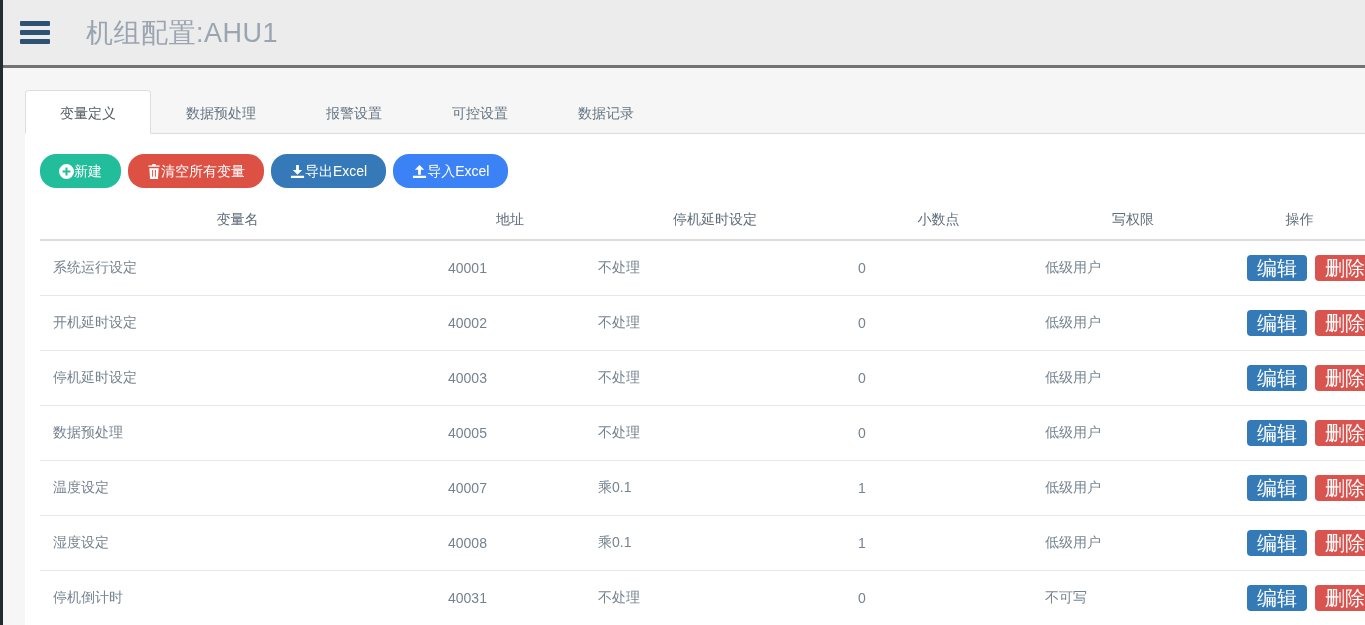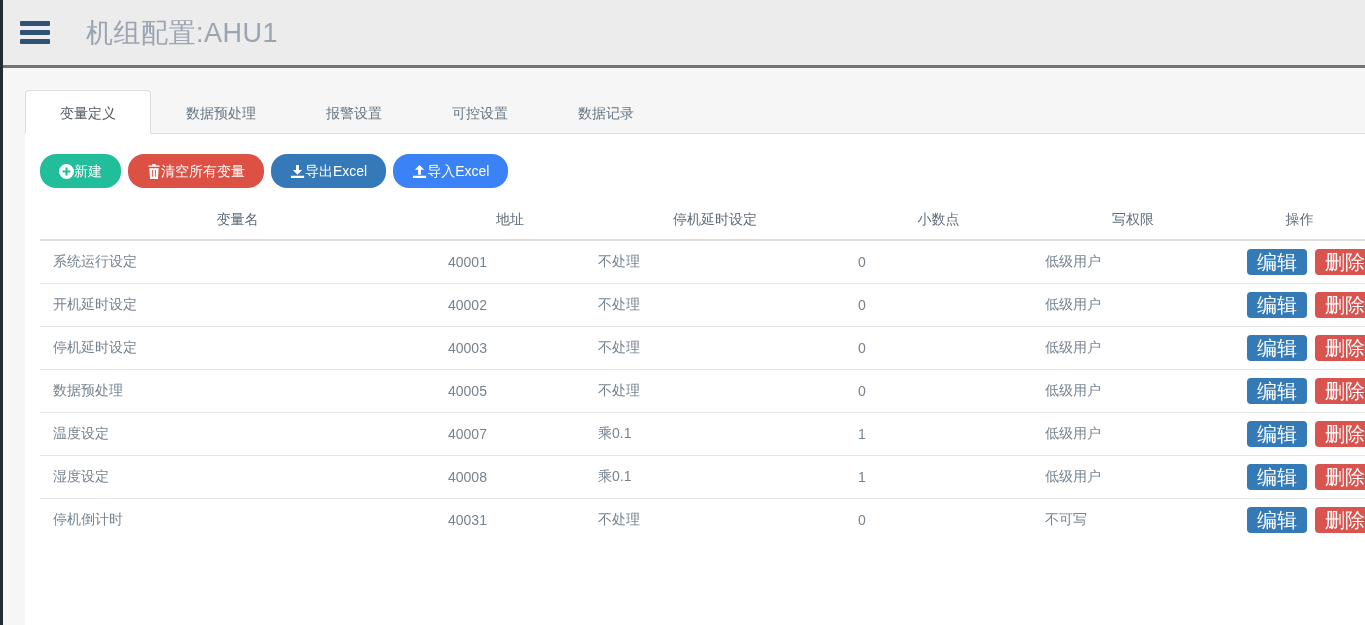--- a/index.html
+++ b/index.html
@@ -63,21 +63,21 @@
   .btn-import { background:#3b82f6; }
   
   table { border-collapse:collapse; table-layout:fixed; width:calc(100% + 0px); }
   col.c1{width:395px} col.c2{width:150px} col.c3{width:260px}
   col.c4{width:187px} col.c5{width:202px} col.c6{width:auto}
   th {
     text-align:center; font-size:14px; font-weight:normal; color:#5f6d7a;
     padding:10px 13px; border-bottom:2px solid #ddd; white-space:nowrap;
   }
   td {
-    font-size:14px; color:#76838f; padding:8px 13px;
+    font-size:14px; color:#76838f; padding:14px 13px;
     border-top:1px solid #e7e7e7; white-space:nowrap; overflow:hidden;
   }
   tbody tr:first-child td { border-top:none; }
   .btn-sm {
     display:inline-block; border:none; border-radius:4px; color:#fff;
     font-size:20px; line-height:20px; padding:3px 10px; cursor:pointer;
     font-family:inherit;
   }
   .btn-edit { background:#337ab7; margin-right:8px; }
   .btn-del  { background:#d9534f; }

